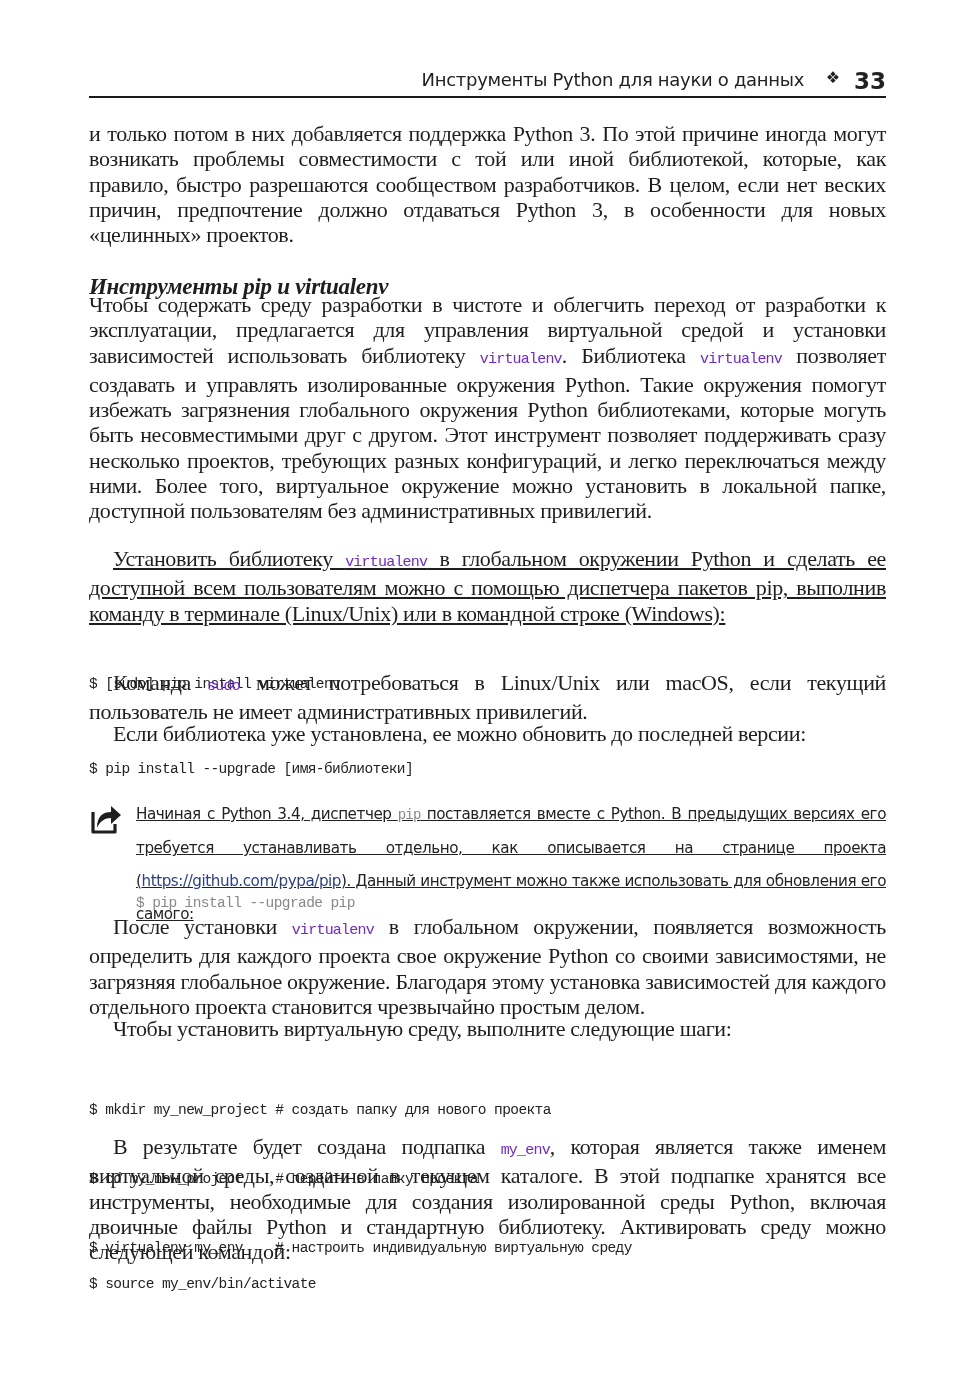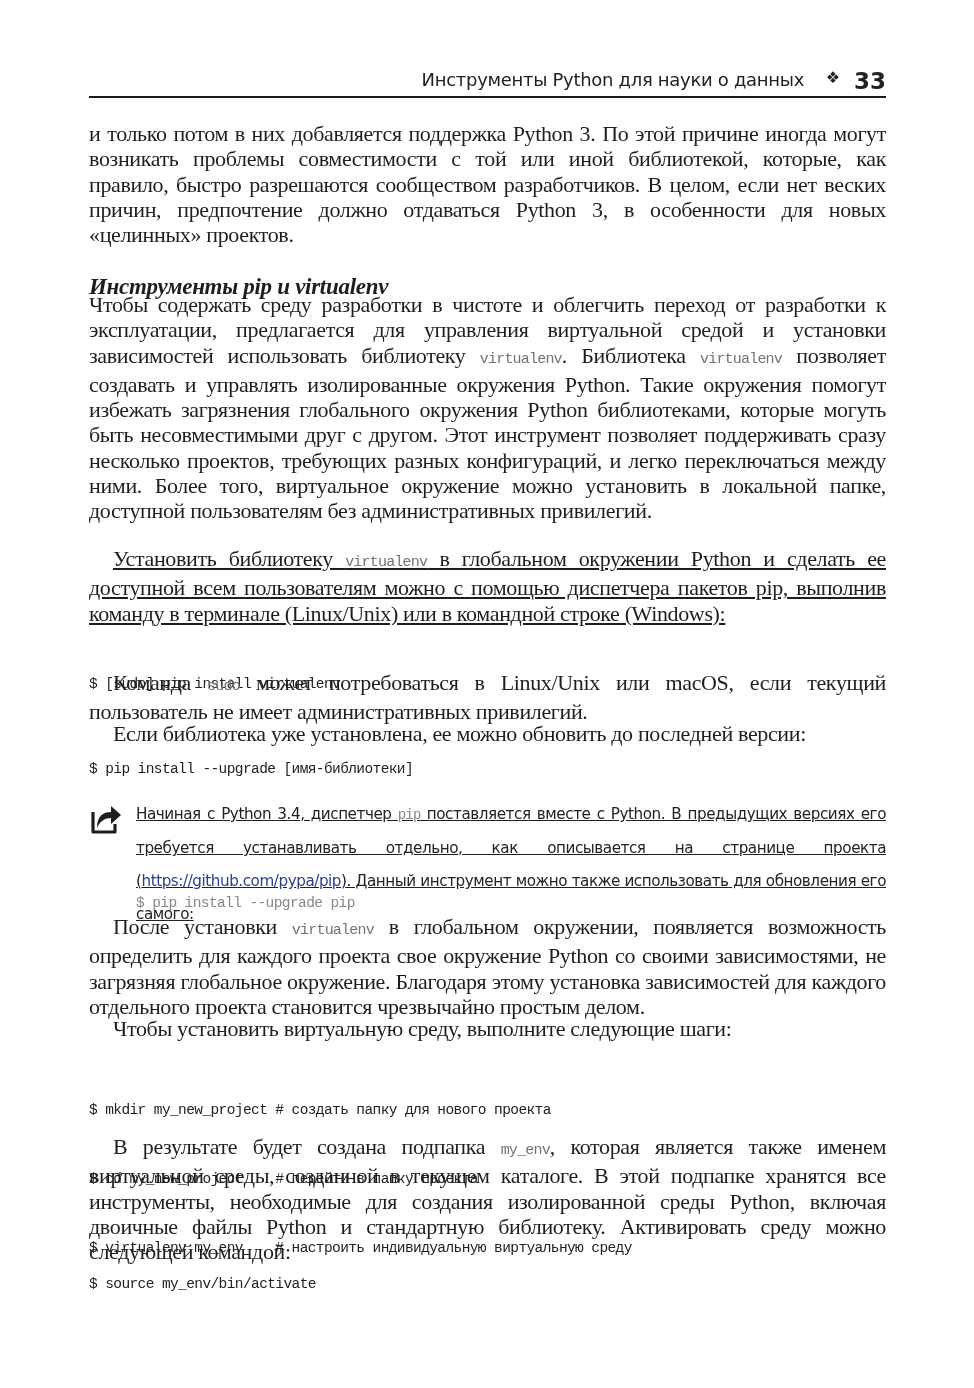--- a/index.html
+++ b/index.html
@@ -7,21 +7,21 @@
   .page { position: absolute; left: 89px; top: 0; width: 797px; }
   .header { position: absolute; top: 66px; left: 0; width: 797px; height: 30px; border-bottom: 2px solid #1a1a1a; }
   .header-title { position: absolute; right: 82px; top: 3px; font-family: "DejaVu Sans", sans-serif; font-size: 18px; color: #222; letter-spacing: -0.3px; }
   .header-orn { position: absolute; right: 46px; top: 2px; font-family: "DejaVu Sans", sans-serif; font-size: 16px; color: #222; }
   .header-num { position: absolute; right: 0; top: 2px; font-family: "DejaVu Sans", sans-serif; font-size: 23px; font-weight: bold; color: #222; }
 
   .body-text { font-family: "Liberation Serif", serif; font-size: 22px; line-height: 25.3px; text-align: justify; letter-spacing: -0.35px; margin: 0; }
   .p { position: absolute; left: 0; width: 797px; }
   .indent { text-indent: 24px; }
   .h2 { position: absolute; left: 0; font-family: "Liberation Serif", serif; font-size: 23px; font-weight: bold; font-style: italic; letter-spacing: -0.3px; }
-  .mono-inline { font-family: "Liberation Mono", monospace; font-size: 15px; color: #737373; letter-spacing: -0.8px; }
+  .mono-inline { font-family: "Liberation Mono", monospace; font-size: 15px; color: #6d28d9; letter-spacing: -0.8px; }
   .code { position: absolute; left: 0; font-family: "Liberation Mono", monospace; font-size: 14.5px; color: #222; white-space: pre; letter-spacing: -0.6px; line-height: 23px; margin: 0; }
 
   .note { position: absolute; left: 0; top: 798px; width: 797px; }
   .note-icon { position: absolute; left: 0; top: 4px; width: 34px; height: 34px; }
   .note-text { position: absolute; left: 47px; width: 750px; top: 0; font-family: "DejaVu Sans", sans-serif; font-size: 15.2px; line-height: 33px; letter-spacing: -0.45px; color: #222; text-align: justify; text-decoration: underline; }
   .note-text .mono-inline { font-size: 14px; color: #888; }
   .note-link { color: #2a3f8f; }
   .note-code { position: absolute; left: 47px; top: 82px; font-family: "Liberation Mono", monospace; font-size: 14.5px; color: #888; white-space: pre; letter-spacing: -0.6px; }
 </style>
 </head>

